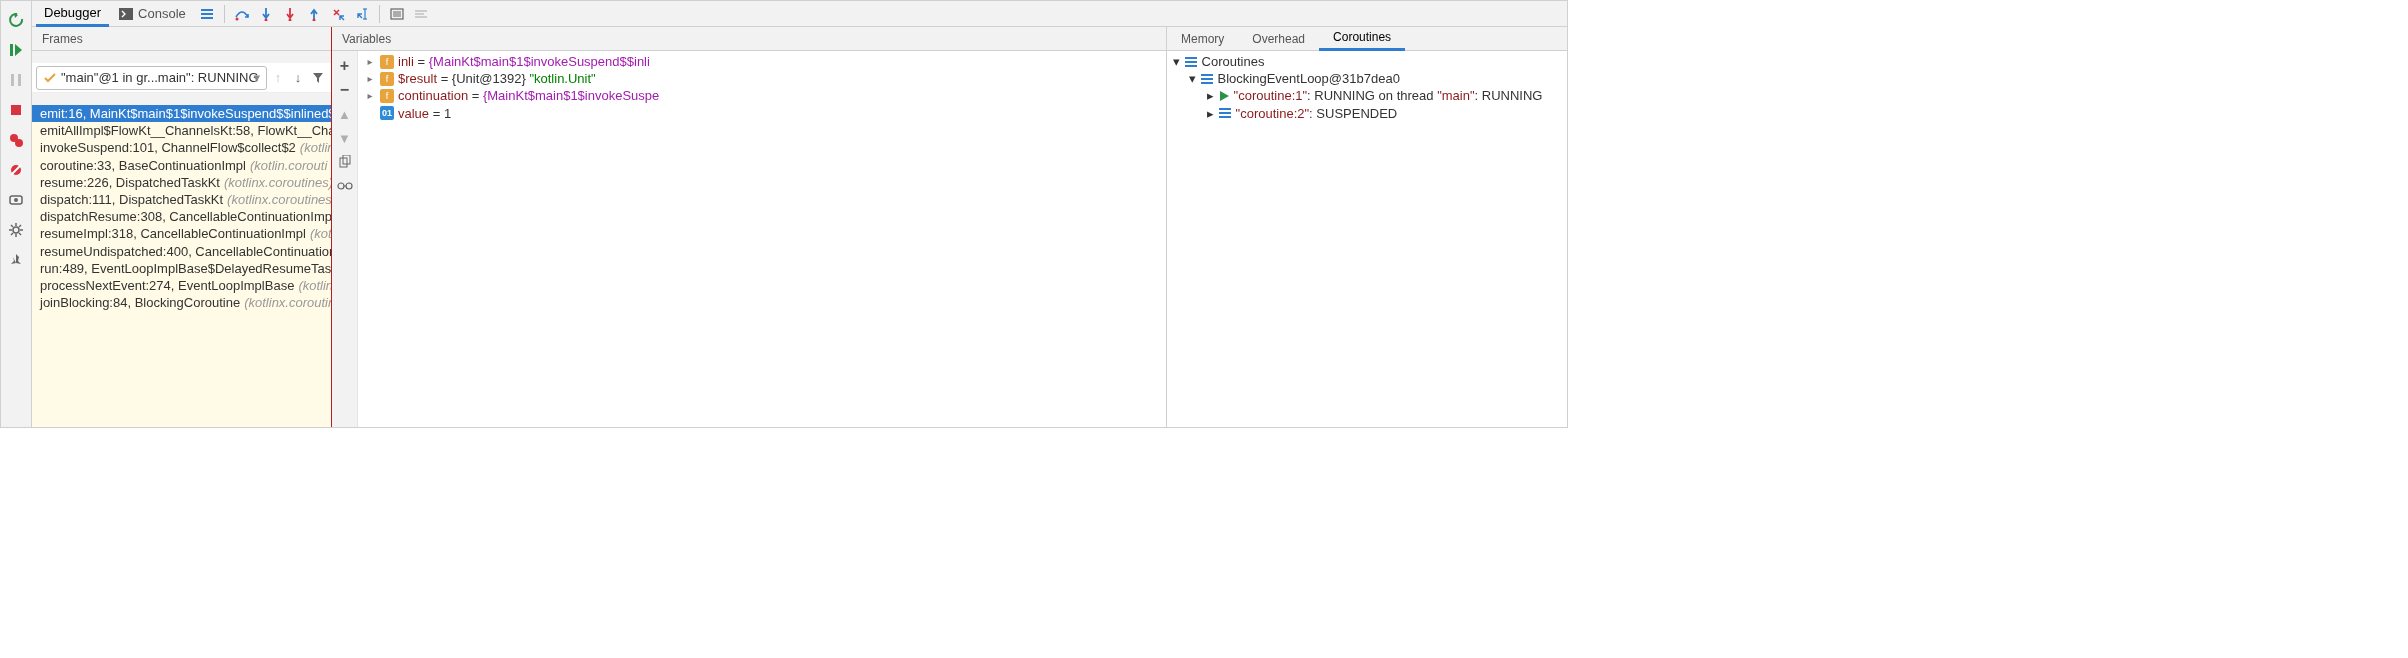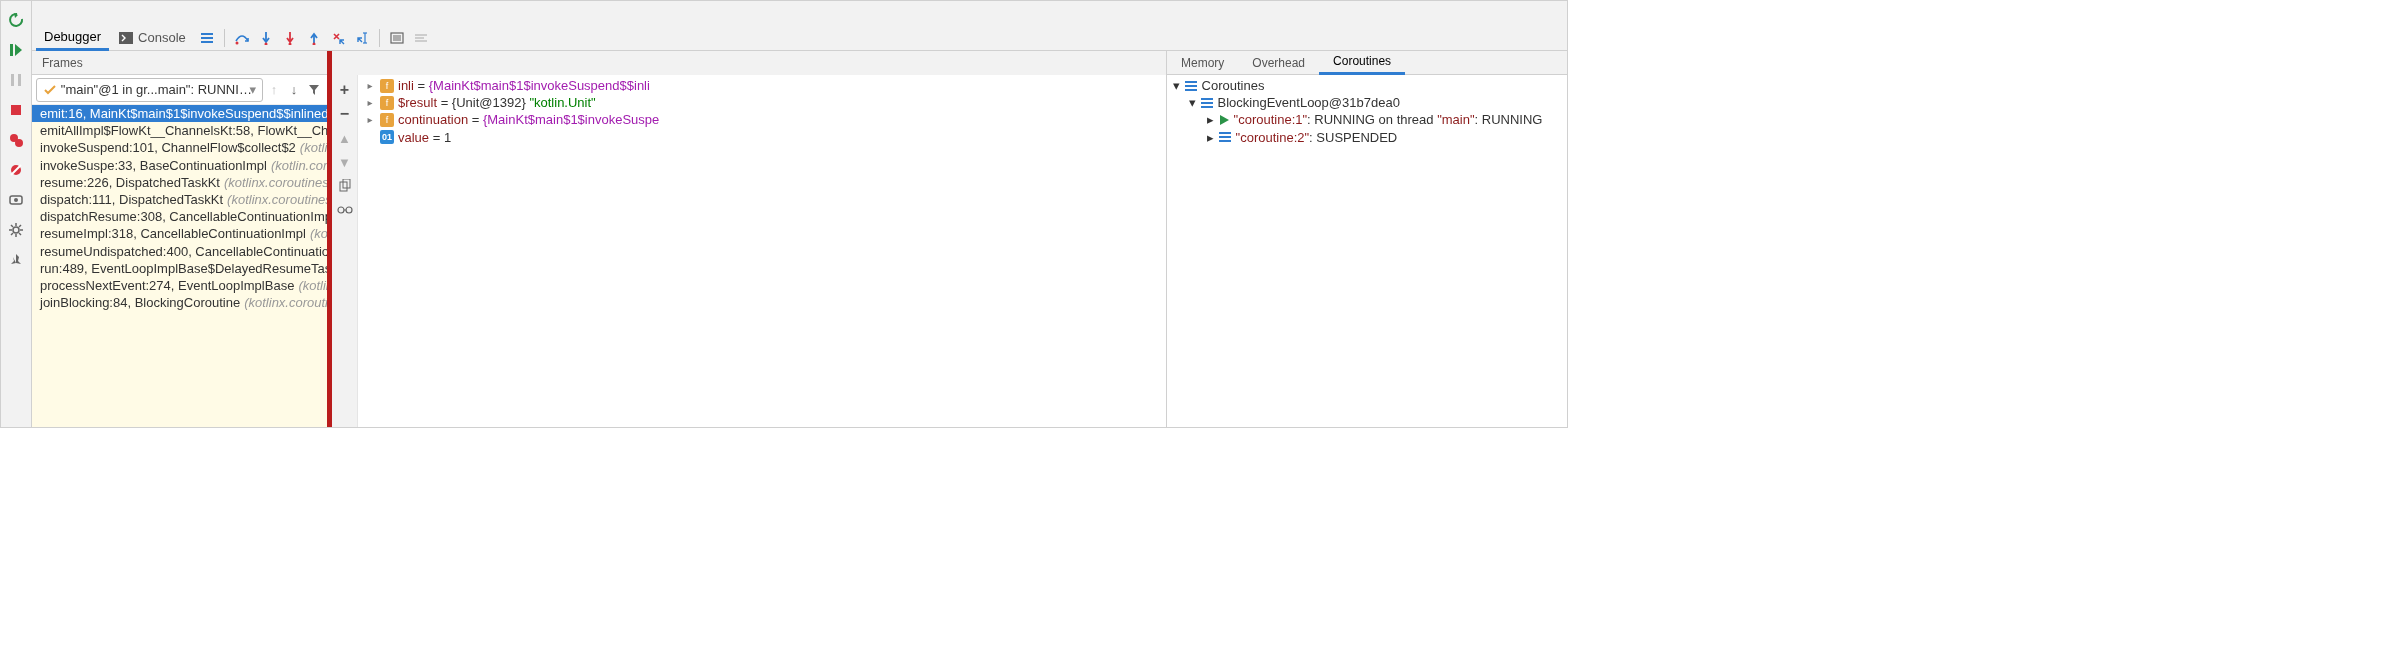--- a/index.html
+++ b/index.html
@@ -1,28 +1,28 @@
 <!DOCTYPE html>
 <html><head>
 <meta charset="utf-8">
 <style>
   * { box-sizing: border-box; }
   html, body { margin:0; padding:0; font-family: -apple-system, BlinkMacSystemFont, "Segoe UI", Arial, sans-serif; font-size:13px; color:#333; }
   .root { width:1568px; height:428px; background:#f2f2f2; border:1px solid #d0d0d0; display:flex; position:relative; overflow:hidden; }
   .debug-gutter { width:31px; border-right:1px solid #d0d0d0; display:flex; flex-direction:column; align-items:center; padding-top:4px; background:#f2f2f2;}
   .debug-gutter .gbtn { width:20px; height:20px; margin:5px 0; display:flex; align-items:center; justify-content:center; }
   .main-area { flex:1; display:flex; flex-direction:column; }
-  .top-toolbar { height:26px; border-bottom:1px solid #d0d0d0; display:flex; align-items:center; gap:2px; padding:0 4px; background:#f2f2f2;margin-top:24px;}
+  .top-toolbar { height:26px; border-bottom:1px solid #d0d0d0; display:flex; align-items:center; gap:2px; padding:0 4px; background:#f2f2f2;}
   .tab { padding:4px 8px; font-size:13px; color:#555; cursor:pointer;}
   .tab.active { border-bottom:3px solid #2f7dd1; color:#000; }
   .tbtn { width:22px; height:22px; display:flex; align-items:center; justify-content:center; }
   .sep { width:1px; height:18px; background:#c8c8c8; margin:0 4px;}
   .columns { flex:1; display:flex; overflow:hidden; }
   .col { display:flex; flex-direction:column; overflow:hidden; }
-  .col-frames { width:300px; border-right:5px solid #b91c1c;}
+  .col-frames { width:300px; border-right:1px solid #b91c1c;gap:12px;}
   .col-vars  { flex:1; border-right:1px solid #d0d0d0; position:relative;}
   .col-right { width:400px;}
   .col-header { height:24px; border-bottom:1px solid #d0d0d0; display:flex; align-items:center; padding:0 10px; background:#f2f2f2; font-size:12px; color:#555;}
   .col-right .col-header { padding:0; gap:0;}
   .rtab { padding:4px 14px; color:#555; cursor:pointer;}
   .rtab.active { border-bottom:3px solid #2f7dd1; color:#000;}
   .frames-toolbar { height:30px; border-bottom:1px solid #eee; display:flex; align-items:center; padding:0 4px; gap:2px; background:#fff;}
   .frame-select { flex:1; height:24px; border:1px solid #bfbfbf; border-radius:3px; display:flex; align-items:center; padding:0 6px; background:#fff; overflow:hidden; position:relative;}
   .frame-select .chev { position:absolute; right:6px; color:#888;}
   .icon-sm { width:18px; height:18px; display:flex; align-items:center; justify-content:center;}
@@ -219,21 +219,21 @@
               <span>emit:16, MainKt$main$1$invokeSuspend$$inlined$co</span>
             </div>
             <div class="frame-row">
               <span>emitAllImpl$FlowKt__ChannelsKt:58, FlowKt__Channe</span>
             </div>
             <div class="frame-row">
               <span>invokeSuspend:101, ChannelFlow$collect$2</span>
               <span class="frame-sub">(kotlinx.c</span>
             </div>
             <div class="frame-row">
-              <span>invokeSuspe:33, BaseContinuationImpl</span>
+              <span>coroutine:33, BaseContinuationImpl</span>
               <span class="frame-sub">(kotlin.corouti</span>
             </div>
             <div class="frame-row">
               <span>resume:226, DispatchedTaskKt</span>
               <span class="frame-sub">(kotlinx.coroutines)</span>
             </div>
             <div class="frame-row">
               <span>dispatch:111, DispatchedTaskKt</span>
               <span class="frame-sub">(kotlinx.coroutines)</span>
             </div>
@@ -255,20 +255,21 @@
               <span class="frame-sub">(kotlinx.c</span>
             </div>
             <div class="frame-row">
               <span>joinBlocking:84, BlockingCoroutine</span>
               <span class="frame-sub">(kotlinx.coroutin</span>
             </div>
           </div>
       </div>
 
       <div class="col col-vars">
+        <div class="col-header">Variables</div>
         <div class="var-gutter">
           <div class="icon-sm" style="color:#555;font-size:16px;font-weight:bold;">+</div>
           <div class="icon-sm" style="color:#555;font-size:16px;font-weight:bold;">−</div>
           <div class="icon-sm disabled">▲</div>
           <div class="icon-sm disabled">▼</div>
           <div class="icon-sm">
               <svg width="12" height="14">
                 <rect x="1" y="3" width="7" height="9" fill="none" stroke="#666"></rect>
                 <rect x="4" y="0" width="7" height="9" fill="none" stroke="#666"></rect>
               </svg>

